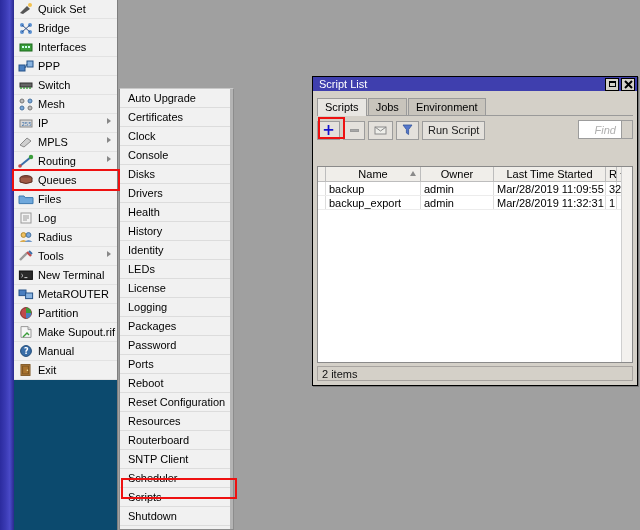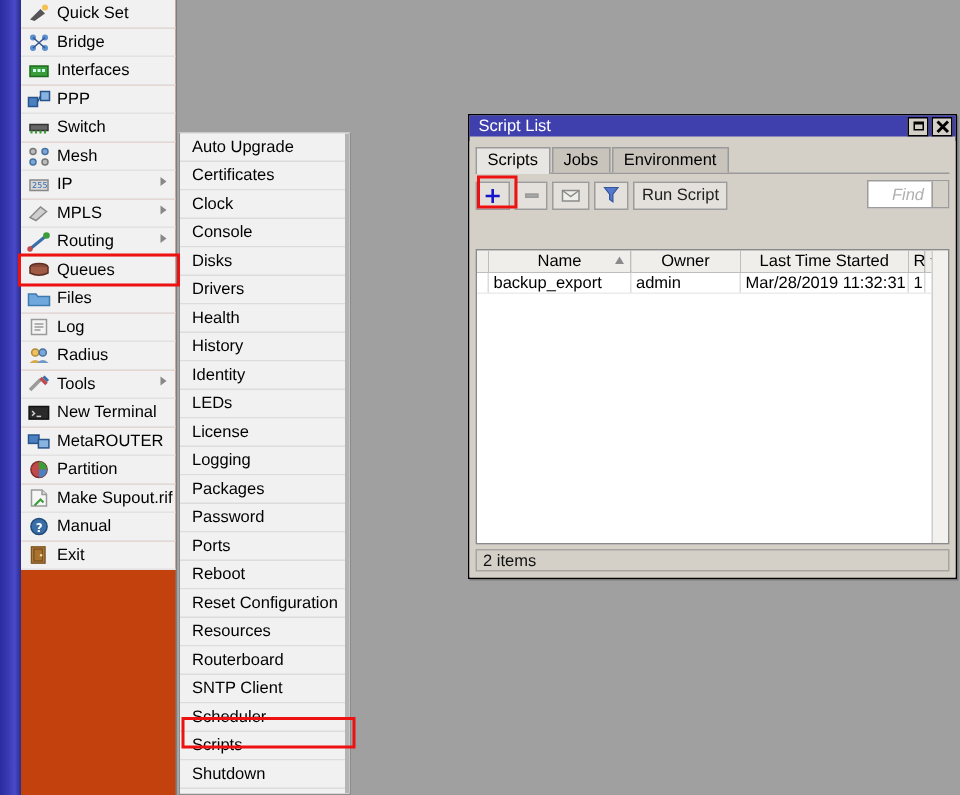--- a/index.html
+++ b/index.html
@@ -25,21 +25,21 @@
     width: 14px; height: 530px;
     background: linear-gradient(to right, #2b2b9e 0%, #3a3ab4 40%, #4a4ac8 70%, #2a2a8e 100%);
   }
 
   
   #main-menu {
     position: absolute;
     left: 14px; top: 0;
     width: 104px;
     height: 530px;
-    background: #c2410c;
+    background: #0c4a6e;
     border-right: 1px solid #7e7e7e;
     box-sizing: border-box;
   }
   .menu-item {
     height: 19px;
     display: flex;
     align-items: center;
     padding-left: 4px;
     border-bottom: 1px solid #e2e2e2;
     box-sizing: border-box;
@@ -636,20 +636,28 @@
               <span>Run Count</span>
             </th>
             <th class="drop">
               <span class="drop-arrow"></span>
             </th>
           </tr>
         </thead>
         <tbody id="grid-body">
             <tr>
               <td class="c-flag"></td>
+              <td>backup</td>
+              <td>admin</td>
+              <td>Mar/28/2019 11:09:55</td>
+              <td class="c-num">32</td>
+              <td></td>
+            </tr>
+            <tr>
+              <td class="c-flag"></td>
               <td>backup_export</td>
               <td>admin</td>
               <td>Mar/28/2019 11:32:31</td>
               <td class="c-num">1</td>
               <td></td>
             </tr>
           </tbody>
       </table>
       <div id="vscroll-col"></div>
     </div>

